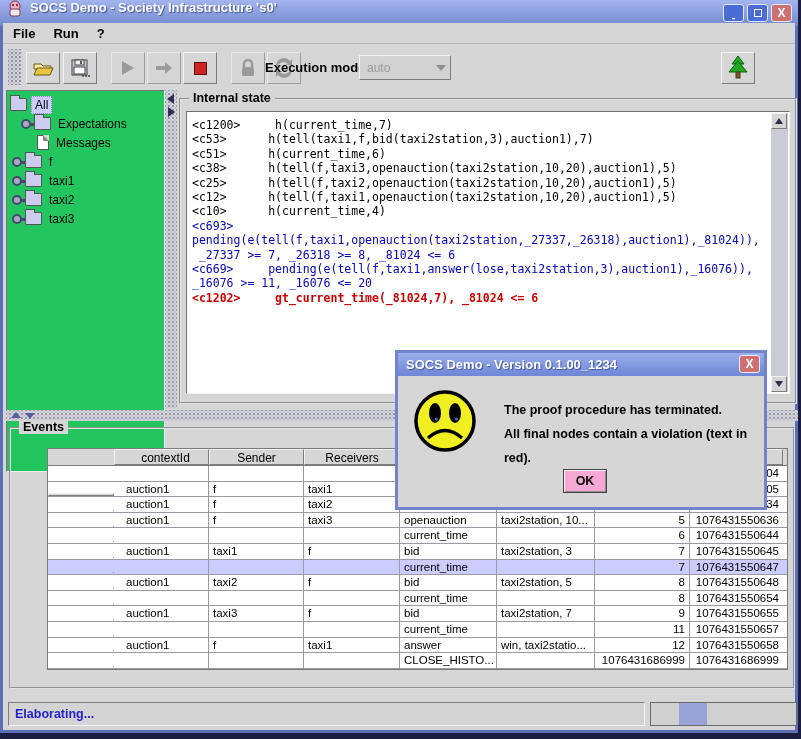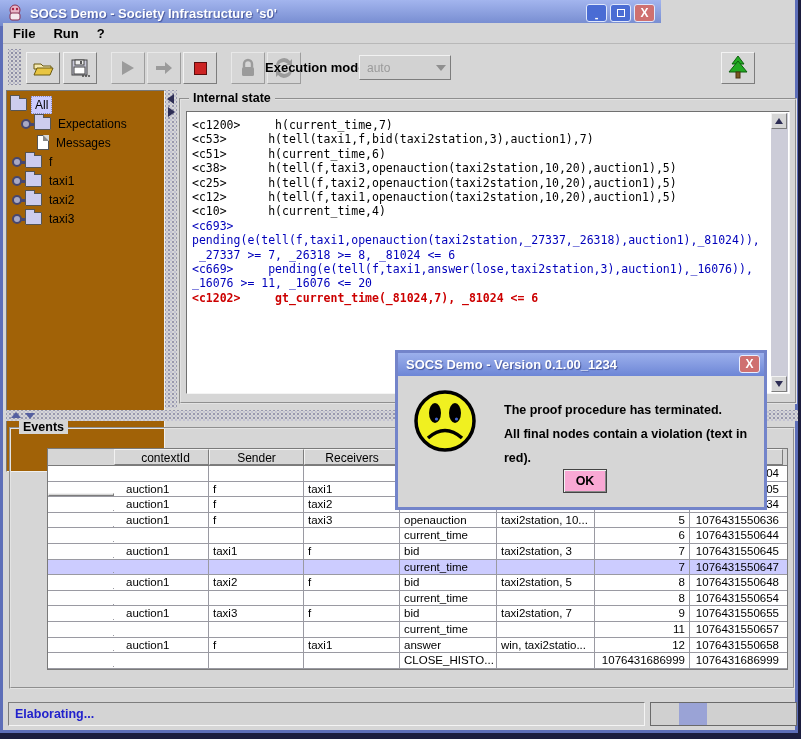--- a/index.html
+++ b/index.html
@@ -2,22 +2,22 @@
 <html><head>
 <meta charset="utf-8">
 <style>
   * { margin:0; padding:0; box-sizing:border-box; }
   html,body { width:801px; height:739px; overflow:hidden; background:#1b1d3e;
               font-family:"Liberation Sans", sans-serif; }
   #app { position:absolute; left:0; top:0; width:798px; height:733px;
          background:#d6d6d6; border-left:3px solid #5d6eb8; border-right:3px solid #5d6eb8;
          border-bottom:3px solid #5d6eb8; }
   
-  .titlebar { position:absolute; left:-3px; top:0; width:661px; height:26px;
-              background:linear-gradient(#a3b5ee,#7389ce); display:flex; align-items:center; }
+  .titlebar { position:absolute; left:-3px; top:0; width:798px; height:26px;
+              background:linear-gradient(#a3b5ee,#7389ce); display:flex; }
   .titlebar .appicon { width:18px; height:18px; margin:0 6px 0 6px; }
   .titlebar .title { color:#fff; font-weight:bold; font-size:13px; text-shadow:1px 1px 1px #44549a; }
   .winbtns { position:absolute; right:6px; top:4px; display:flex; gap:3px; }
   .winbtn { width:21px; height:18px; border:1px solid #dfe7fb; border-radius:3px;
             color:#fff; font-weight:bold; font-size:11px; display:flex; align-items:center;
             justify-content:center; background:#4a6cd4; }
   .winbtn.close { background:#cf7070; font-size:12px; }
   .winbtn.min span { margin-top:7px; }
   
   .menubar { position:absolute; left:0; top:23px; width:792px; height:21px; background:#d6d6d6;
@@ -36,21 +36,21 @@
   .stop-sq { width:13px; height:13px; background:#cc2323; border:1px solid #5d0c0c; }
   .play-tri { width:0; height:0; border-left:12px solid #9b9b9b; border-top:7px solid transparent; border-bottom:7px solid transparent; }
   .exec-label { position:absolute; left:262px; top:16px; font-weight:bold; font-size:13px; }
   .combo { position:absolute; left:356px; top:11px; width:92px; height:25px; background:#d2d2d2;
            border:1px solid; border-color:#f2f2f2 #7d7d7d #7d7d7d #f2f2f2;
            display:flex; align-items:center; }
   .combo .val { flex:1; padding-left:7px; color:#9a9a9a; font-size:12px; }
   .combo .arr { width:18px; display:flex; justify-content:center; }
   .tri-down { width:0; height:0; border-top:6px solid #8f8f8f; border-left:5px solid transparent; border-right:5px solid transparent; }
   
-  .treepanel { position:absolute; left:3px; top:90px; width:159px; height:382px; background:#a16207;
+  .treepanel { position:absolute; left:3px; top:90px; width:159px; height:382px; background:#22c55e;
                border:1px solid; border-color:#777 #f0f0f0 #f0f0f0 #777; padding-top:4px; }
   .trow { height:19px; display:flex; align-items:center; font-size:12px; position:relative; }
   .trow .handle { width:10px; height:10px; border:2px solid #47476f; border-radius:50%;
                   background:#a9a9c4; margin-left:5px; position:relative; }
   .trow .handle::after { content:""; position:absolute; left:6px; top:2px; width:6px; height:3px; background:#47476f; }
   .trow .hspace { width:19px; }
   .trow .ind { width:9px; }
   .ticon { width:17px; height:13px; margin:0 4px 0 3px; position:relative; flex:none; }
   .folder { background:#ccccee; border:1px solid #555; border-radius:1px; }
   .folder::before { content:""; position:absolute; left:-1px; top:-4px; width:8px; height:3px;

